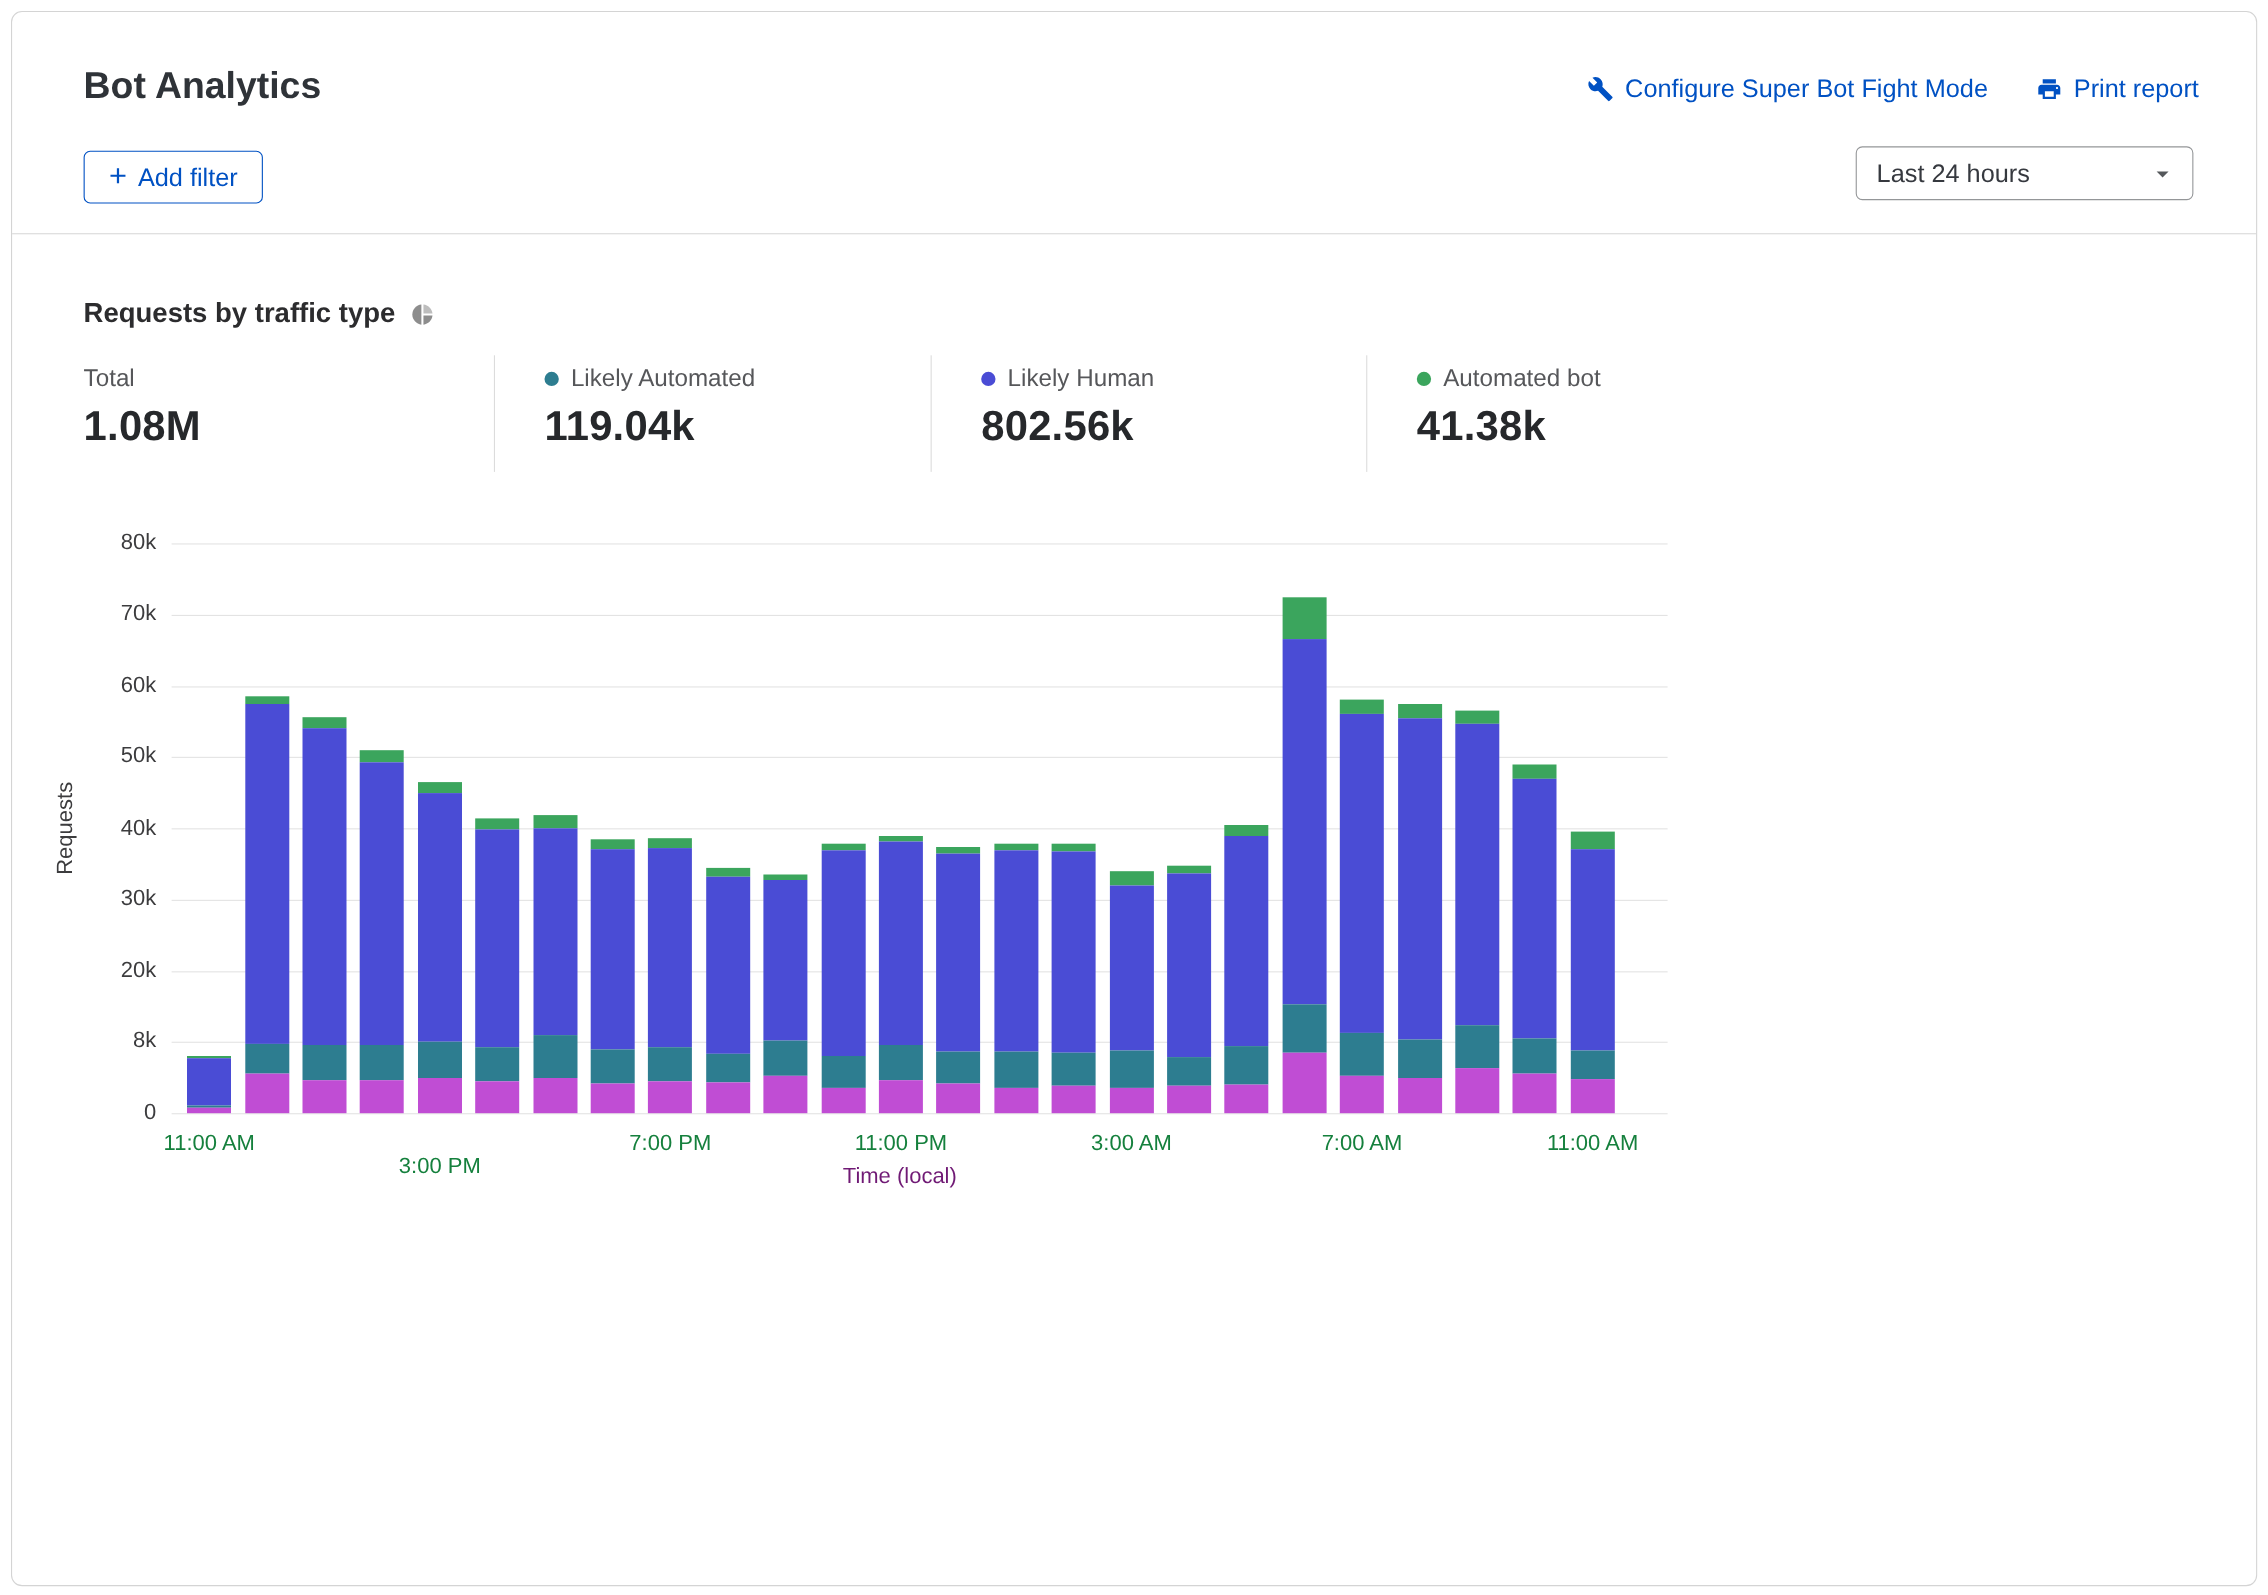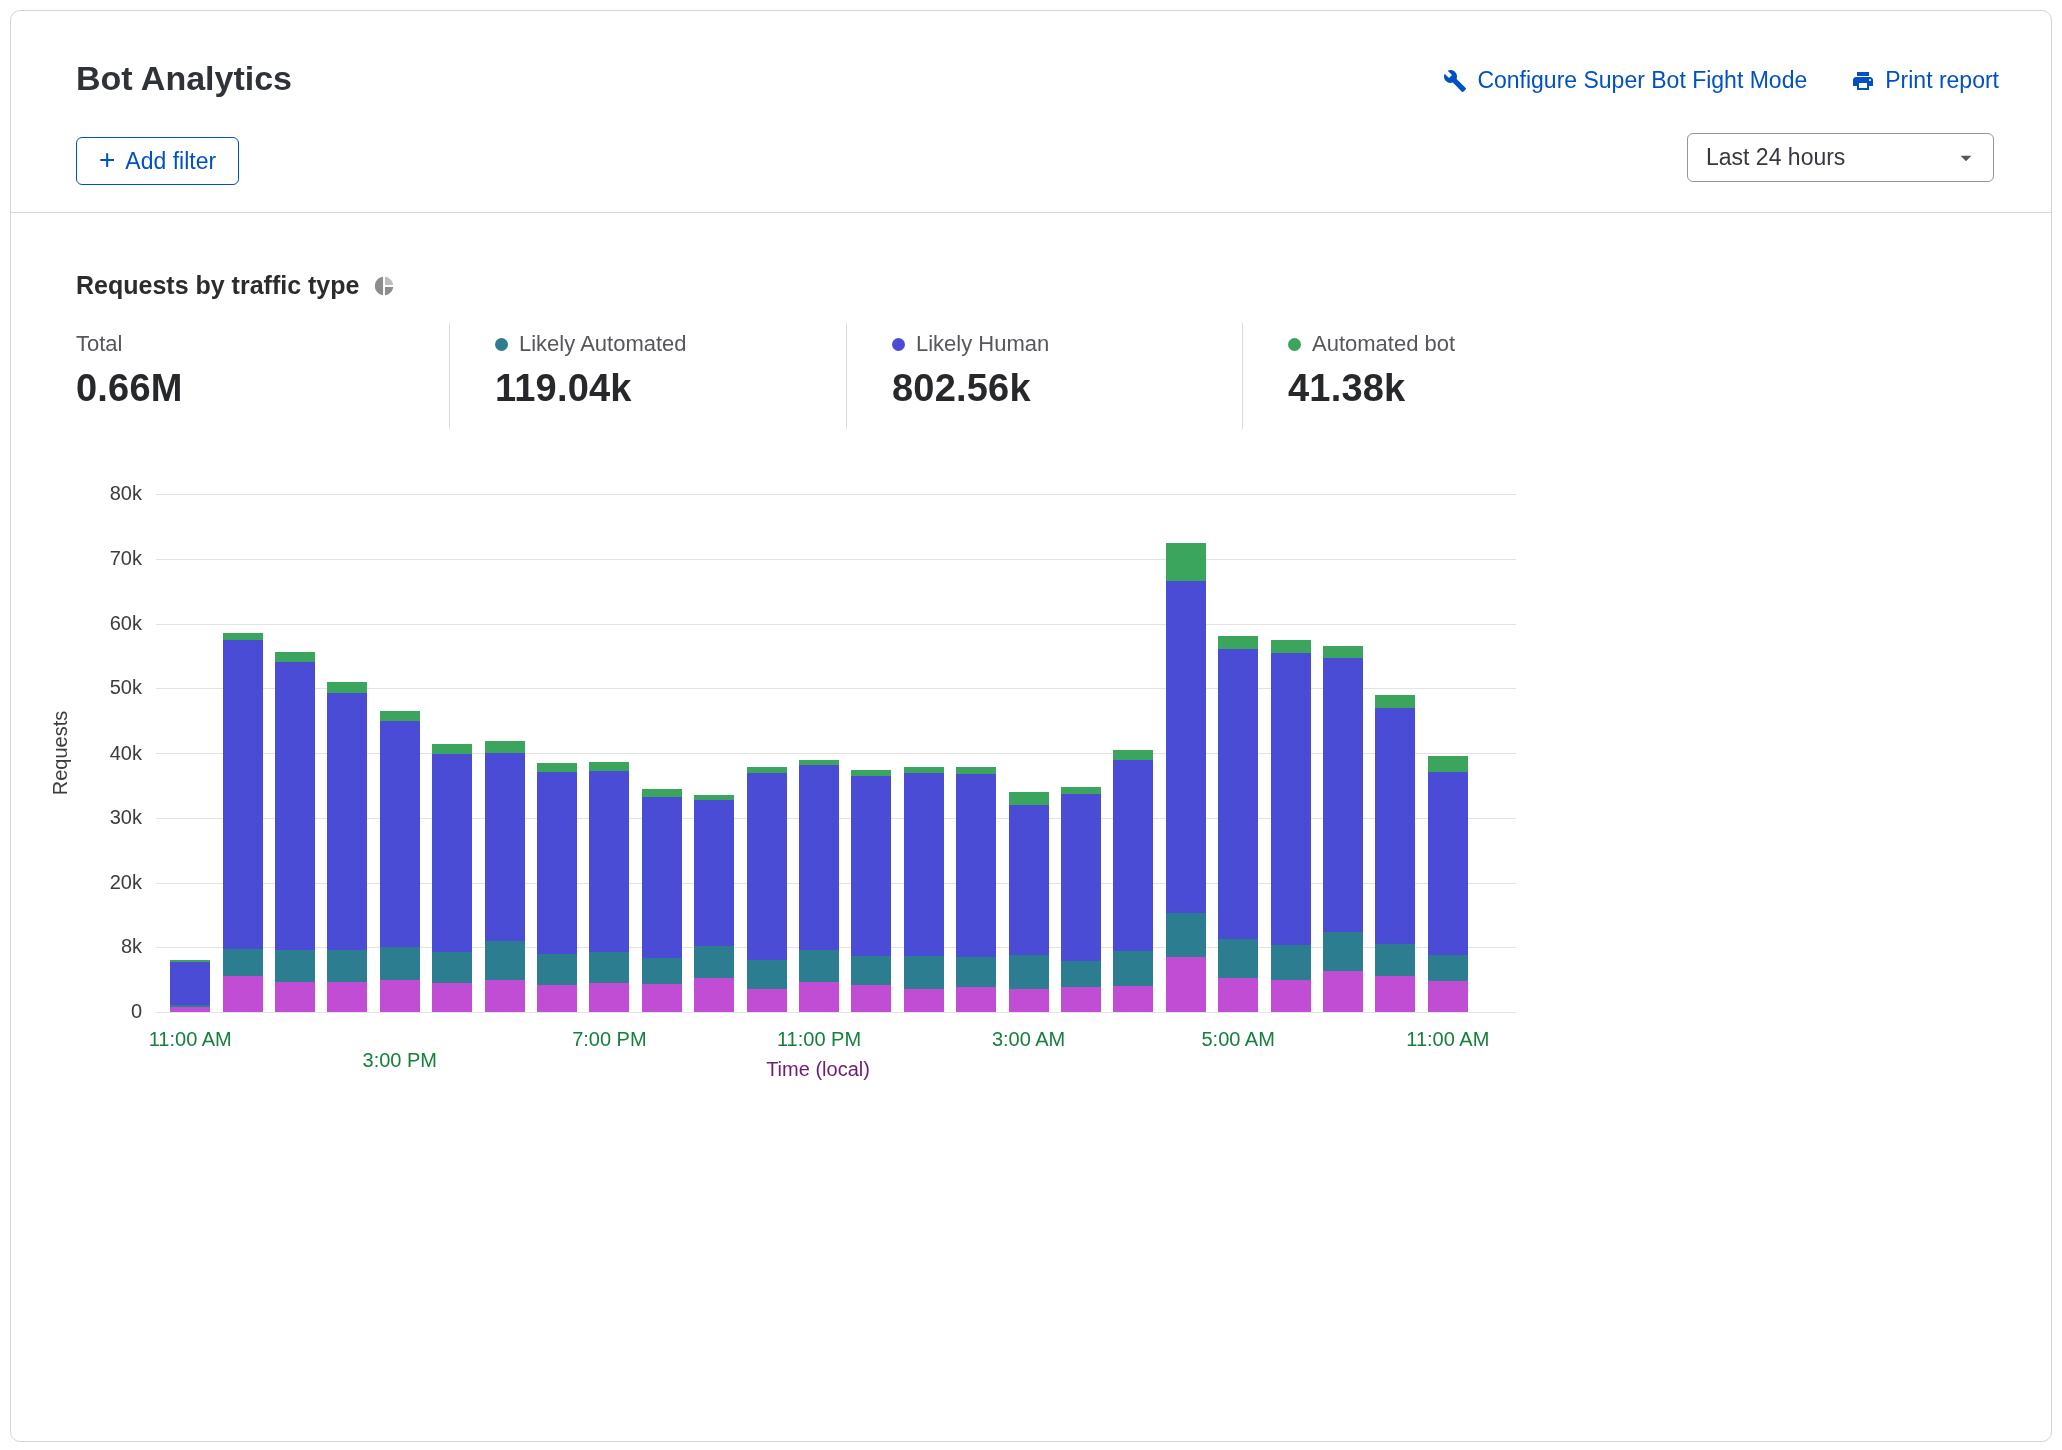--- a/index.html
+++ b/index.html
@@ -83,21 +83,21 @@
       <path d="M13 2v9h9c-.5-4.8-4.2-8.5-9-9z" fill="#bdbdbd"></path>
       <path d="M13 13v9c4.8-.5 8.5-4.2 9-9h-9z" fill="#8d8d8d"></path>
     </svg>
   </div>
 
   <div class="stats">
     <div class="stat" style="width:373px">
       <div class="lab">
           <span>Total</span>
         </div>
-      <div class="val">0.66M</div>
+      <div class="val">1.08M</div>
     </div>
     <div class="stat" style="width:397px">
       <div class="lab">
           <span class="dot" style="background: rgb(45, 125, 144);"></span>
           <span>Likely Automated</span>
         </div>
       <div class="val">119.04k</div>
     </div>
     <div class="stat" style="width:396px">
       <div class="lab">
@@ -284,17 +284,17 @@
         <div class="seg" style="height: 31.08px; background: rgb(192, 77, 212);"></div>
         <div class="seg" style="height: 25.9px; background: rgb(45, 125, 144);"></div>
         <div class="seg" style="height: 183.243px; background: rgb(74, 76, 213);"></div>
         <div class="seg" style="height: 16.1875px; background: rgb(59, 165, 93);"></div>
       </div>
       <div class="xtick" style="left: -35.8px; top: 534px;">11:00 AM</div>
       <div class="xtick" style="left: 173.8px; top: 534px; margin-top: 21px;">3:00 PM</div>
       <div class="xtick" style="left: 383.4px; top: 534px;">7:00 PM</div>
       <div class="xtick" style="left: 593px; top: 534px;">11:00 PM</div>
       <div class="xtick" style="left: 802.6px; top: 534px;">3:00 AM</div>
-      <div class="xtick" style="left: 1012.2px; top: 534px;">5:00 AM</div>
+      <div class="xtick" style="left: 1012.2px; top: 534px;">7:00 AM</div>
       <div class="xtick" style="left: 1221.8px; top: 534px;">11:00 AM</div>
     </div>
 
 </div>
 
 </body></html>

